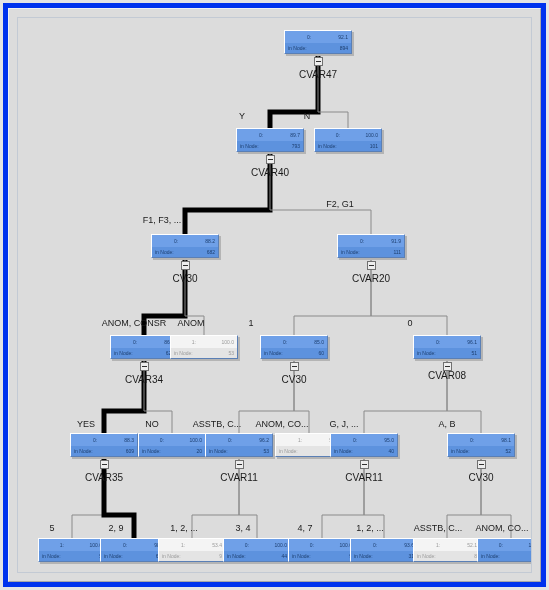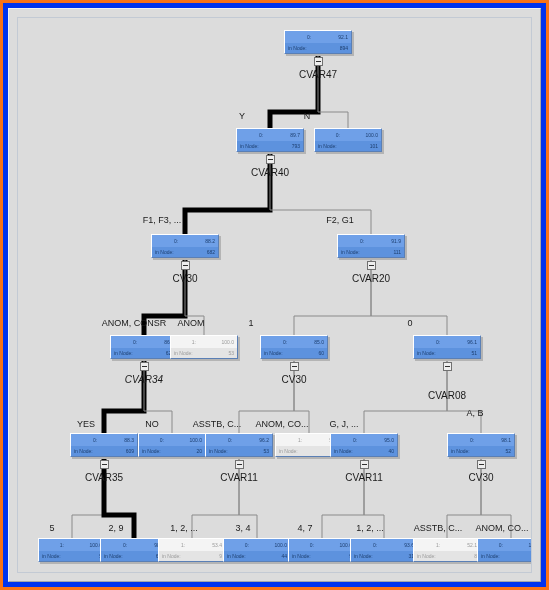--- a/index.html
+++ b/index.html
@@ -3,21 +3,21 @@
 <meta charset="utf-8">
 <style>
   html,body{margin:0;padding:0;}
   body{
     width:549px;height:590px;overflow:hidden;
     background:#0a0f3c;
     font-family:"Liberation Sans", sans-serif;
   }
   .outer-frame{
     position:absolute;left:0;top:0;width:549px;height:590px;
-    background:#f97316;
+    background:#e5e5e5;
     box-sizing:border-box;
     padding:3px;
   }
   .blue-frame{
     position:absolute;left:3px;top:3px;right:3px;bottom:3px;
     background:#0033ee;
     box-sizing:border-box;
   }
   .panel-outer{
     position:absolute;left:8px;top:8px;right:8px;bottom:8px;
@@ -223,21 +223,21 @@
               <span class="v">86.5</span>
             </div>
             <div class="row r2">
               <span class="k">in Node:</span>
               <span class="v">629</span>
             </div>
           </div>
           <div class="collapse" style="left: 121.5px; top: 344px;">
             <i></i>
           </div>
-          <div class="nlabel" style="left: 126px; top: 356px; font-style: italic;">CVAR34</div>
+          <div class="nlabel" style="left: 126px; top: 356px;">CVAR34</div>
           <div class="node-shadow" style="left: 154px; top: 319px;"></div>
           <div class="node pale" style="left: 152px; top: 317px;">
             <div class="row r1">
               <span class="k">1:</span>
               <span class="v">100.0</span>
             </div>
             <div class="row r2">
               <span class="k">in Node:</span>
               <span class="v">53</span>
             </div>
@@ -264,21 +264,21 @@
               <span class="v">96.1</span>
             </div>
             <div class="row r2">
               <span class="k">in Node:</span>
               <span class="v">51</span>
             </div>
           </div>
           <div class="collapse" style="left: 424.5px; top: 344px;">
             <i></i>
           </div>
-          <div class="nlabel" style="left: 429px; top: 372px;">CVAR08</div>
+          <div class="nlabel" style="left: 429px; top: 352px;">CVAR08</div>
           <div class="node-shadow" style="left: 54px; top: 417px;"></div>
           <div class="node blue" style="left: 52px; top: 415px;">
             <div class="row r1">
               <span class="k">0:</span>
               <span class="v">88.3</span>
             </div>
             <div class="row r2">
               <span class="k">in Node:</span>
               <span class="v">609</span>
             </div>
@@ -437,31 +437,31 @@
               <span class="k">0:</span>
               <span class="v">100.0</span>
             </div>
             <div class="row r2">
               <span class="k">in Node:</span>
             </div>
           </div>
           <div class="blabel" style="left: 224px; top: 93px;">Y</div>
           <div class="blabel" style="left: 289px; top: 93px;">N</div>
           <div class="blabel" style="left: 144px; top: 197px;">F1, F3, ...</div>
-          <div class="blabel" style="left: 322px; top: 197px;">F2, G1</div>
+          <div class="blabel" style="left: 322px; top: 181px;">F2, G1</div>
           <div class="blabel" style="left: 116px; top: 300px;">ANOM, CONSR</div>
           <div class="blabel" style="left: 173px; top: 300px;">ANOM</div>
           <div class="blabel" style="left: 233px; top: 300px;">1</div>
           <div class="blabel" style="left: 392px; top: 300px;">0</div>
           <div class="blabel" style="left: 68px; top: 401px;">YES</div>
           <div class="blabel" style="left: 134px; top: 401px;">NO</div>
           <div class="blabel" style="left: 199px; top: 401px;">ASSTB, C...</div>
           <div class="blabel" style="left: 264px; top: 401px;">ANOM, CO...</div>
           <div class="blabel" style="left: 326px; top: 401px;">G, J, ...</div>
-          <div class="blabel" style="left: 429px; top: 390px; margin-left: 28px;">A, B</div>
+          <div class="blabel" style="left: 429px; top: 401px;">A, B</div>
           <div class="blabel" style="left: 34px; top: 505px;">5</div>
           <div class="blabel" style="left: 98px; top: 505px;">2, 9</div>
           <div class="blabel" style="left: 166px; top: 505px;">1, 2, ...</div>
           <div class="blabel" style="left: 225px; top: 505px;">3, 4</div>
           <div class="blabel" style="left: 287px; top: 505px;">4, 7</div>
           <div class="blabel" style="left: 352px; top: 505px;">1, 2, ...</div>
           <div class="blabel" style="left: 420px; top: 505px;">ASSTB, C...</div>
           <div class="blabel" style="left: 484px; top: 505px;">ANOM, CO...</div>
         </div>
     </div>

